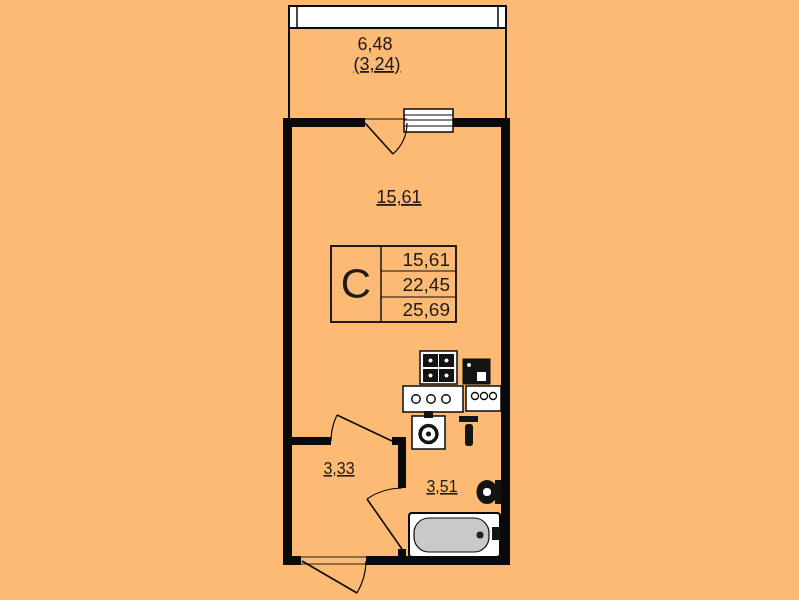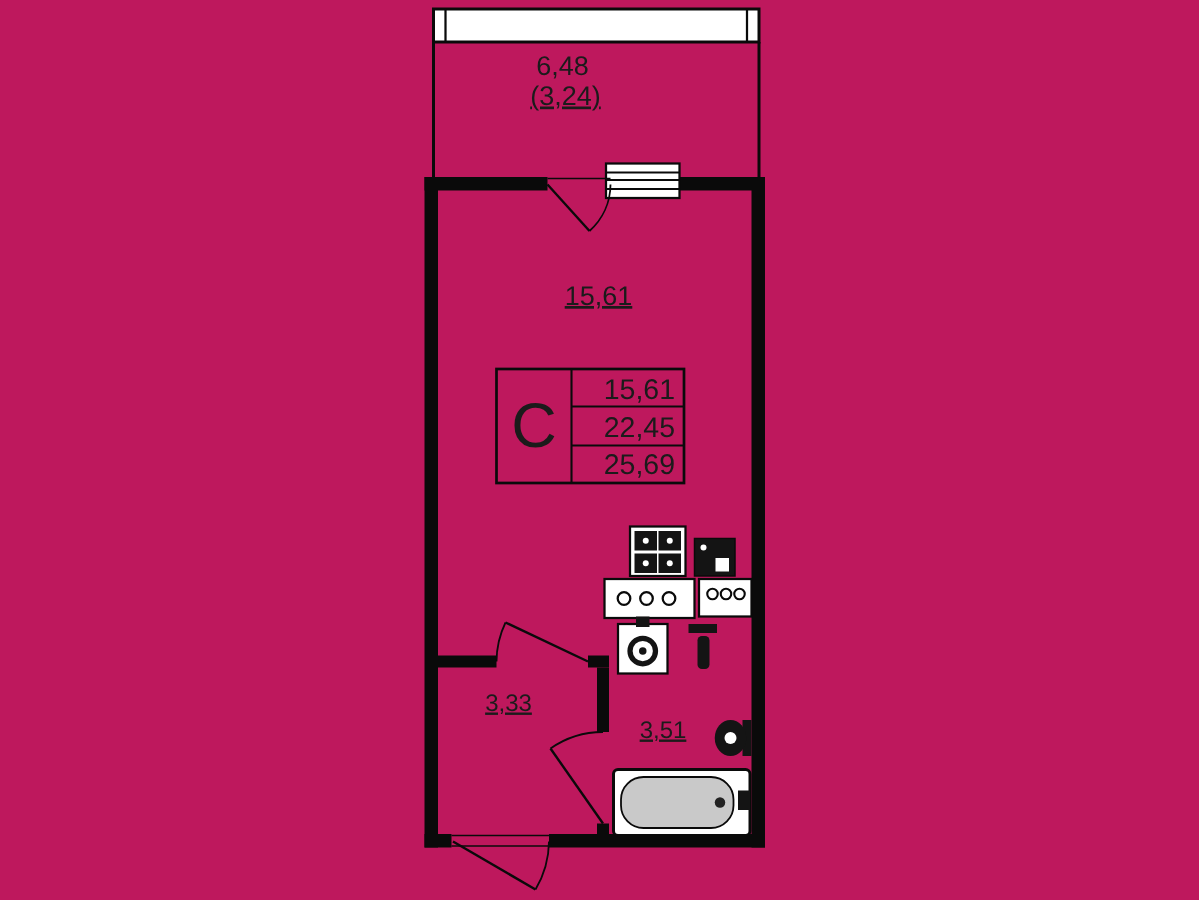--- a/index.html
+++ b/index.html
@@ -1,20 +1,20 @@
 <!DOCTYPE html>
 <html><head>
 <meta charset="utf-8">
 <style>
   html, body { margin: 0; padding: 0; background: #ffffff; }
   .page {
     position: relative;
     width: 799px;
     height: 600px;
-    background: #be185d;
+    background: #fdba74;
     font-family: "Liberation Sans", sans-serif;
     overflow: hidden;
     text-align: center;
   }
   svg text {
     font-family: "Liberation Sans", sans-serif;
     fill: #1b1b1b;
   }
   .lbl-lg { font-size: 18px; }
   .lbl-sm { font-size: 16px; }

